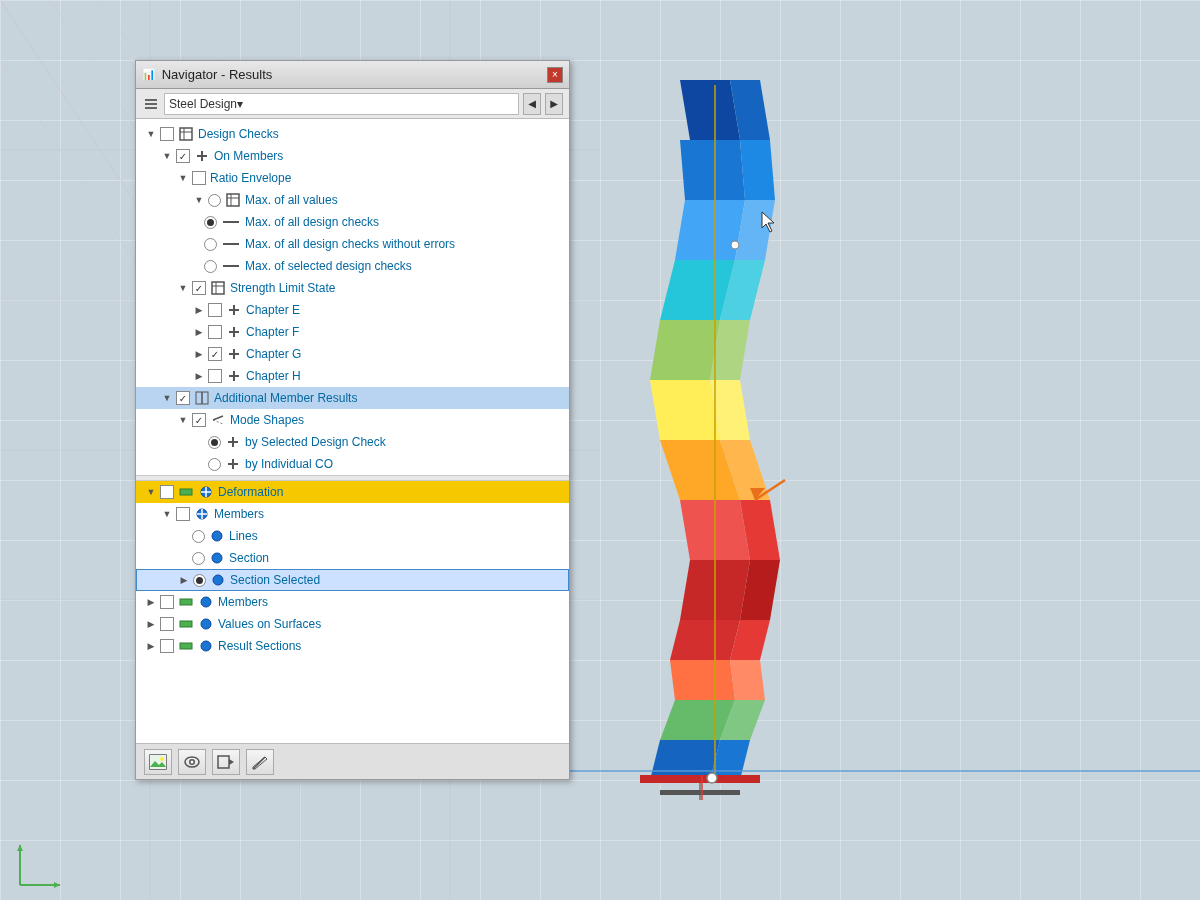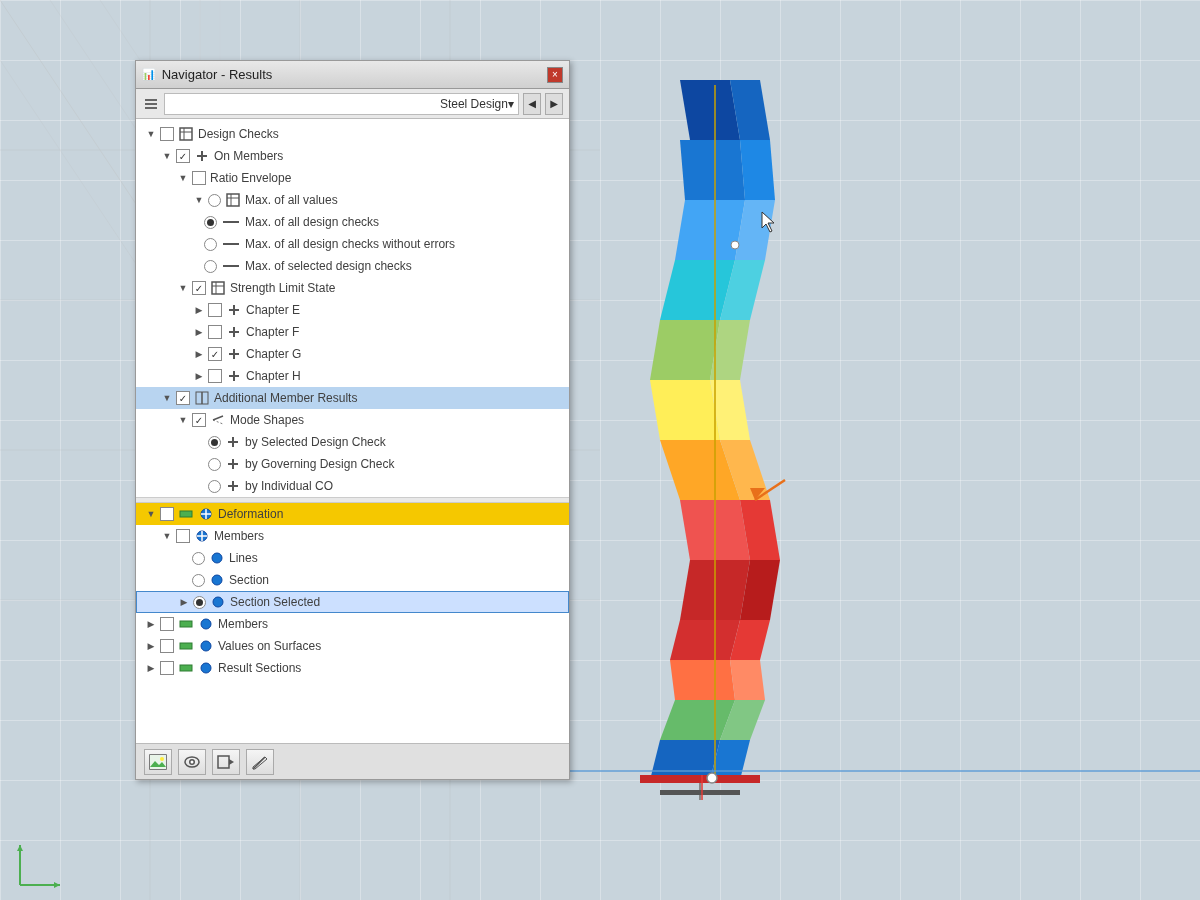--- a/index.html
+++ b/index.html
@@ -99,21 +99,21 @@
     .toolbar-dropdown {
       flex: 1;
       height: 22px;
       background: white;
       border: 1px solid #bbb;
       padding: 0 4px;
       font-size: 12px;
       color: #333;
       display: flex;
       align-items: center;
-      justify-content: flex-end;
+      justify-content: flex-start;
     }
 
     .toolbar-nav-btn {
       width: 18px;
       height: 22px;
       background: #ddd;
       border: 1px solid #aaa;
       display: flex;
       align-items: center;
       justify-content: center;
@@ -218,21 +218,21 @@
       height: 16px;
       display: flex;
       align-items: center;
       justify-content: center;
       flex-shrink: 0;
       margin: 0 2px;
     }
 
     .item-label {
       margin-left: 2px;
-      color: #404040;
+      color: #0369a1;
       font-size: 12px;
     }
 
     
     .nav-bottombar {
       background: #e0e0e0;
       border-top: 1px solid #bbb;
       padding: 4px 8px;
       display: flex;
       align-items: center;
@@ -537,31 +537,20 @@
       <div class="radio selected"></div>
       <div class="item-icon">
         <svg width="14" height="14" viewBox="0 0 14 14">
           <line x1="2" y1="7" x2="12" y2="7" stroke="#555" stroke-width="2"></line>
           <line x1="7" y1="2" x2="7" y2="12" stroke="#555" stroke-width="2"></line>
         </svg>
       </div>
       <span class="item-label">by Selected Design Check</span>
     </div>
 
-    <div class="tree-item indent-4">
-      <span class="expand-btn" style="visibility:hidden">▶</span>
-      <div class="radio"></div>
-      <div class="item-icon">
-        <svg width="14" height="14" viewBox="0 0 14 14">
-          <line x1="2" y1="7" x2="12" y2="7" stroke="#555" stroke-width="2"></line>
-          <line x1="7" y1="2" x2="7" y2="12" stroke="#555" stroke-width="2"></line>
-        </svg>
-      </div>
-      <span class="item-label">by Governing Design Check</span>
-    </div>
 
     <div class="tree-item indent-4">
       <span class="expand-btn" style="visibility:hidden">▶</span>
       <div class="radio"></div>
       <div class="item-icon">
         <svg width="14" height="14" viewBox="0 0 14 14">
           <line x1="2" y1="7" x2="12" y2="7" stroke="#555" stroke-width="2"></line>
           <line x1="7" y1="2" x2="7" y2="12" stroke="#555" stroke-width="2"></line>
         </svg>
       </div>

